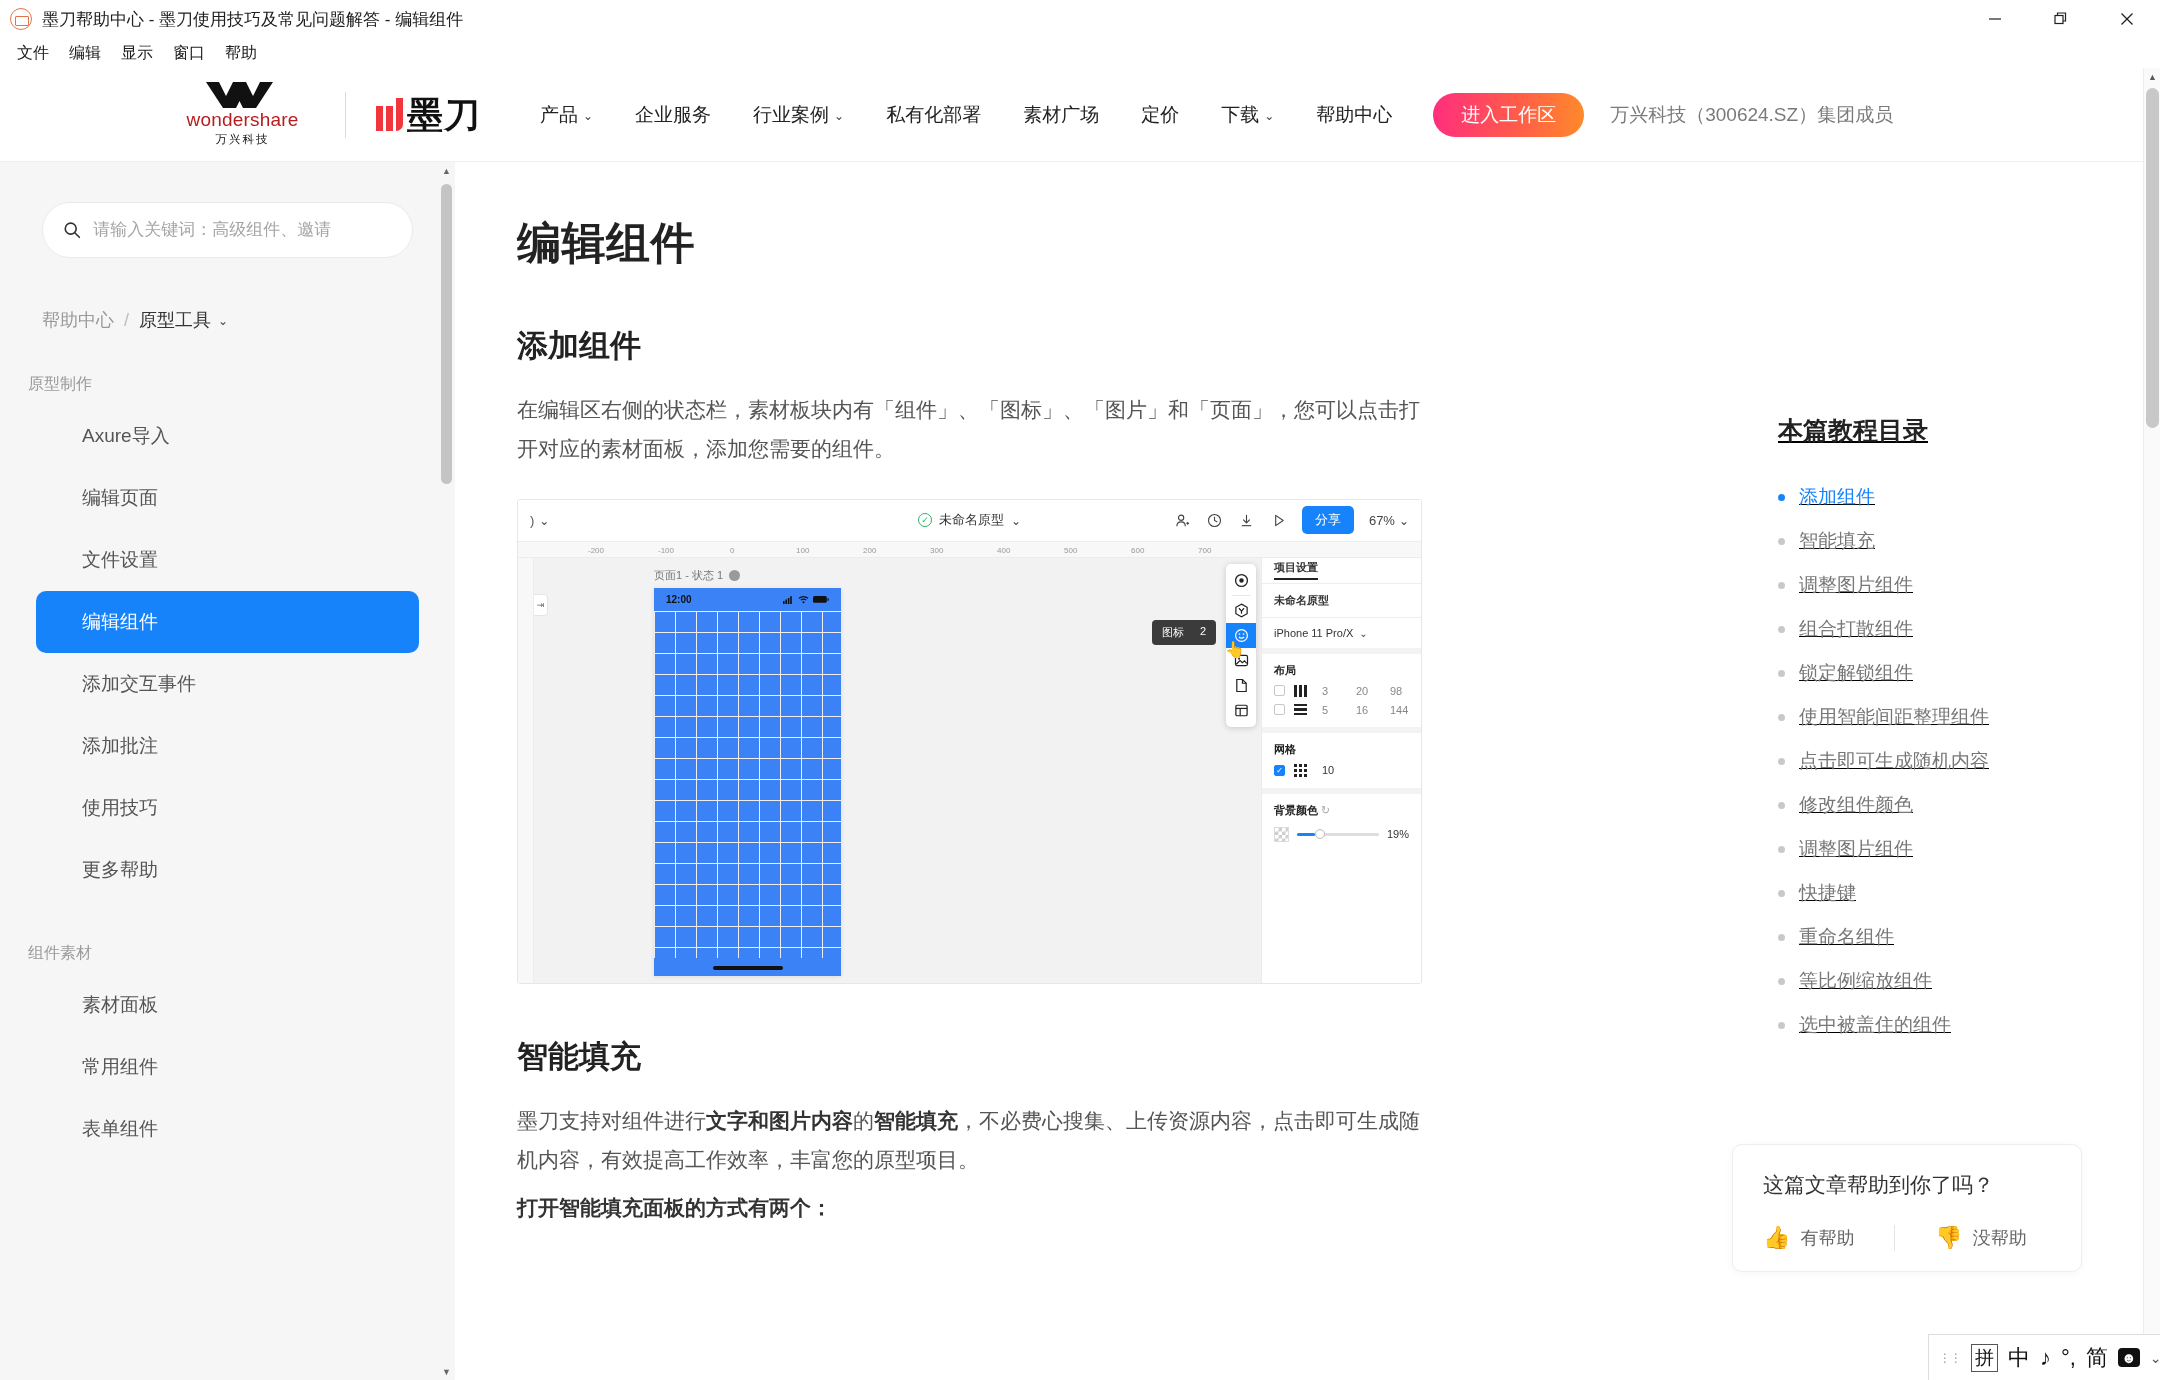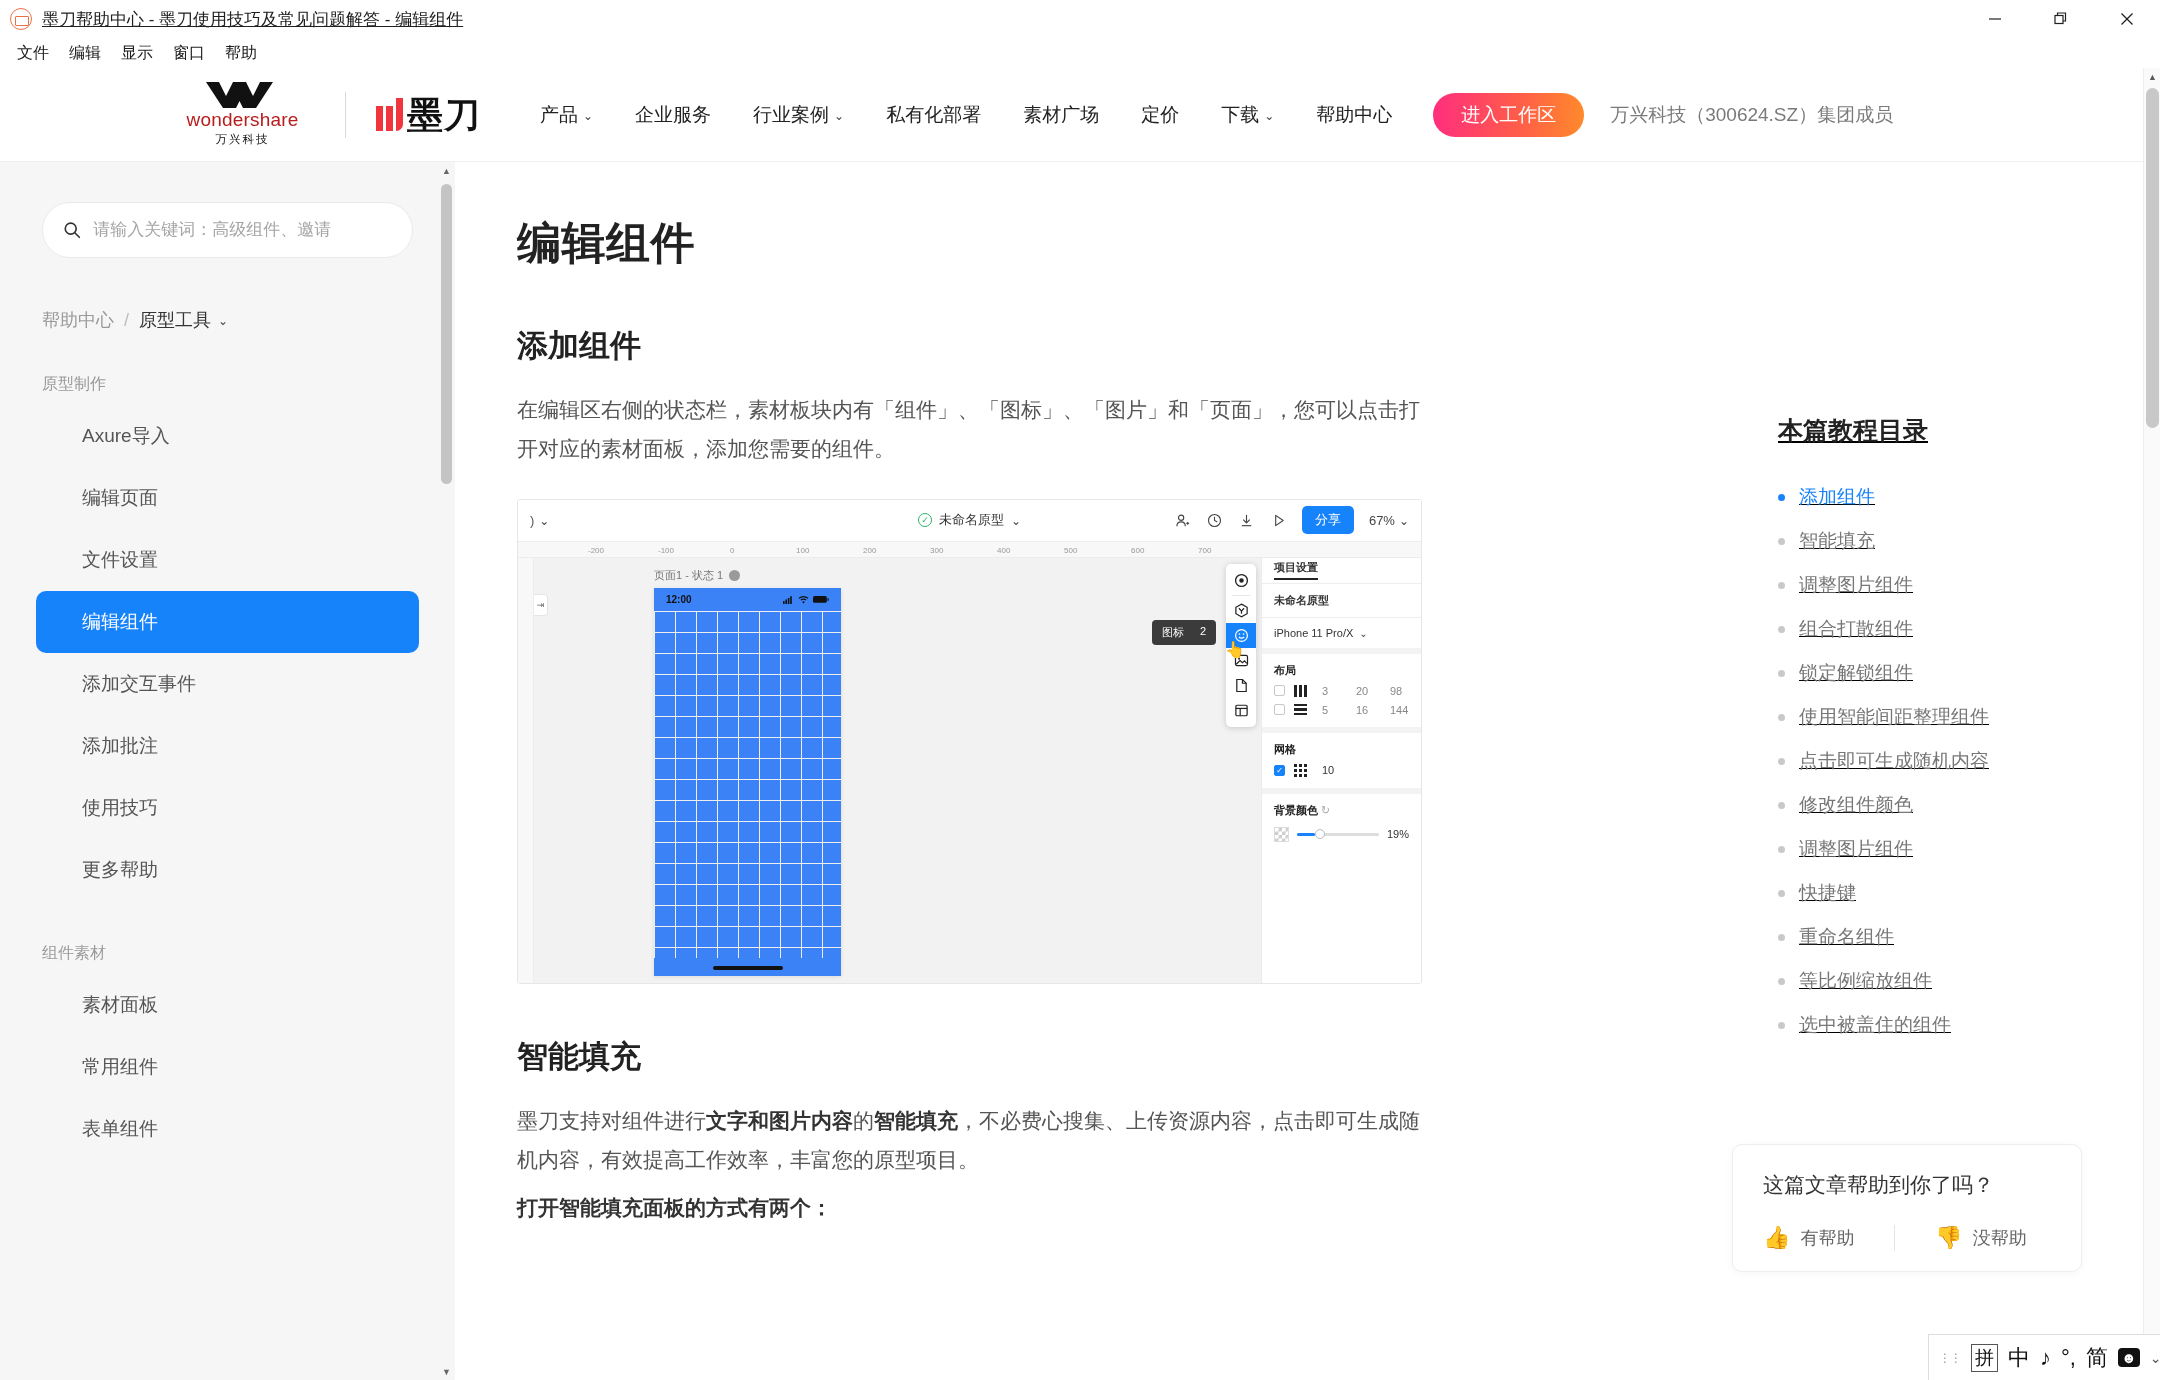--- a/index.html
+++ b/index.html
@@ -20,21 +20,21 @@
   }
   .title-favicon {
     width: 22px; height: 22px; margin-left: 10px; margin-right: 10px;
     border: 1.5px solid #e8734a; border-radius: 50%;
     position: relative; flex: none;
   }
   .title-favicon::before {
     content: ""; position: absolute; left: 4px; top: 7px;
     width: 12px; height: 8px; border: 1.5px solid #e8734a; border-radius: 1px;
   }
-  .title-text { font-size: 17px; color: #202020; white-space: nowrap; text-decoration: underline; }
+  .title-text { font-size: 17px; color: #202020; white-space: nowrap; }
   .win-controls { position: absolute; right: 0; top: 0; height: 38px; display: flex; }
   .win-btn {
     width: 66px; height: 38px; display: flex; align-items: center; justify-content: center;
     color: #202020;
   }
 
   .menubar {
     height: 30px; display: flex; align-items: center; padding-left: 8px;
     background: #fff; gap: 2px;
   }
@@ -133,21 +133,21 @@
 
   .breadcrumb {
     margin: 50px 0 0 42px; display: flex; align-items: center; gap: 10px;
     font-size: 18px;
   }
   .bc-root { color: #9a9a9a; }
   .bc-sep { color: #bdbdbd; }
   .bc-cur { color: #333; display: flex; align-items: center; gap: 7px; }
 
   .side-group-title {
-    margin: 42px 0 10px 42px; font-size: 16px; color: #9a9a9a;
+    margin: 42px 0 10px 28px; font-size: 16px; color: #9a9a9a;
   }
   .side-link {
     margin: 0 36px; height: 62px; display: flex; align-items: center;
     padding-left: 46px; font-size: 19px; color: #555; border-radius: 10px;
   }
   .side-link.active { background: #1683fb; color: #fff; }
 
   
   .main {
     flex: 1; padding: 52px 0 0 62px; position: relative; background: #fff;

